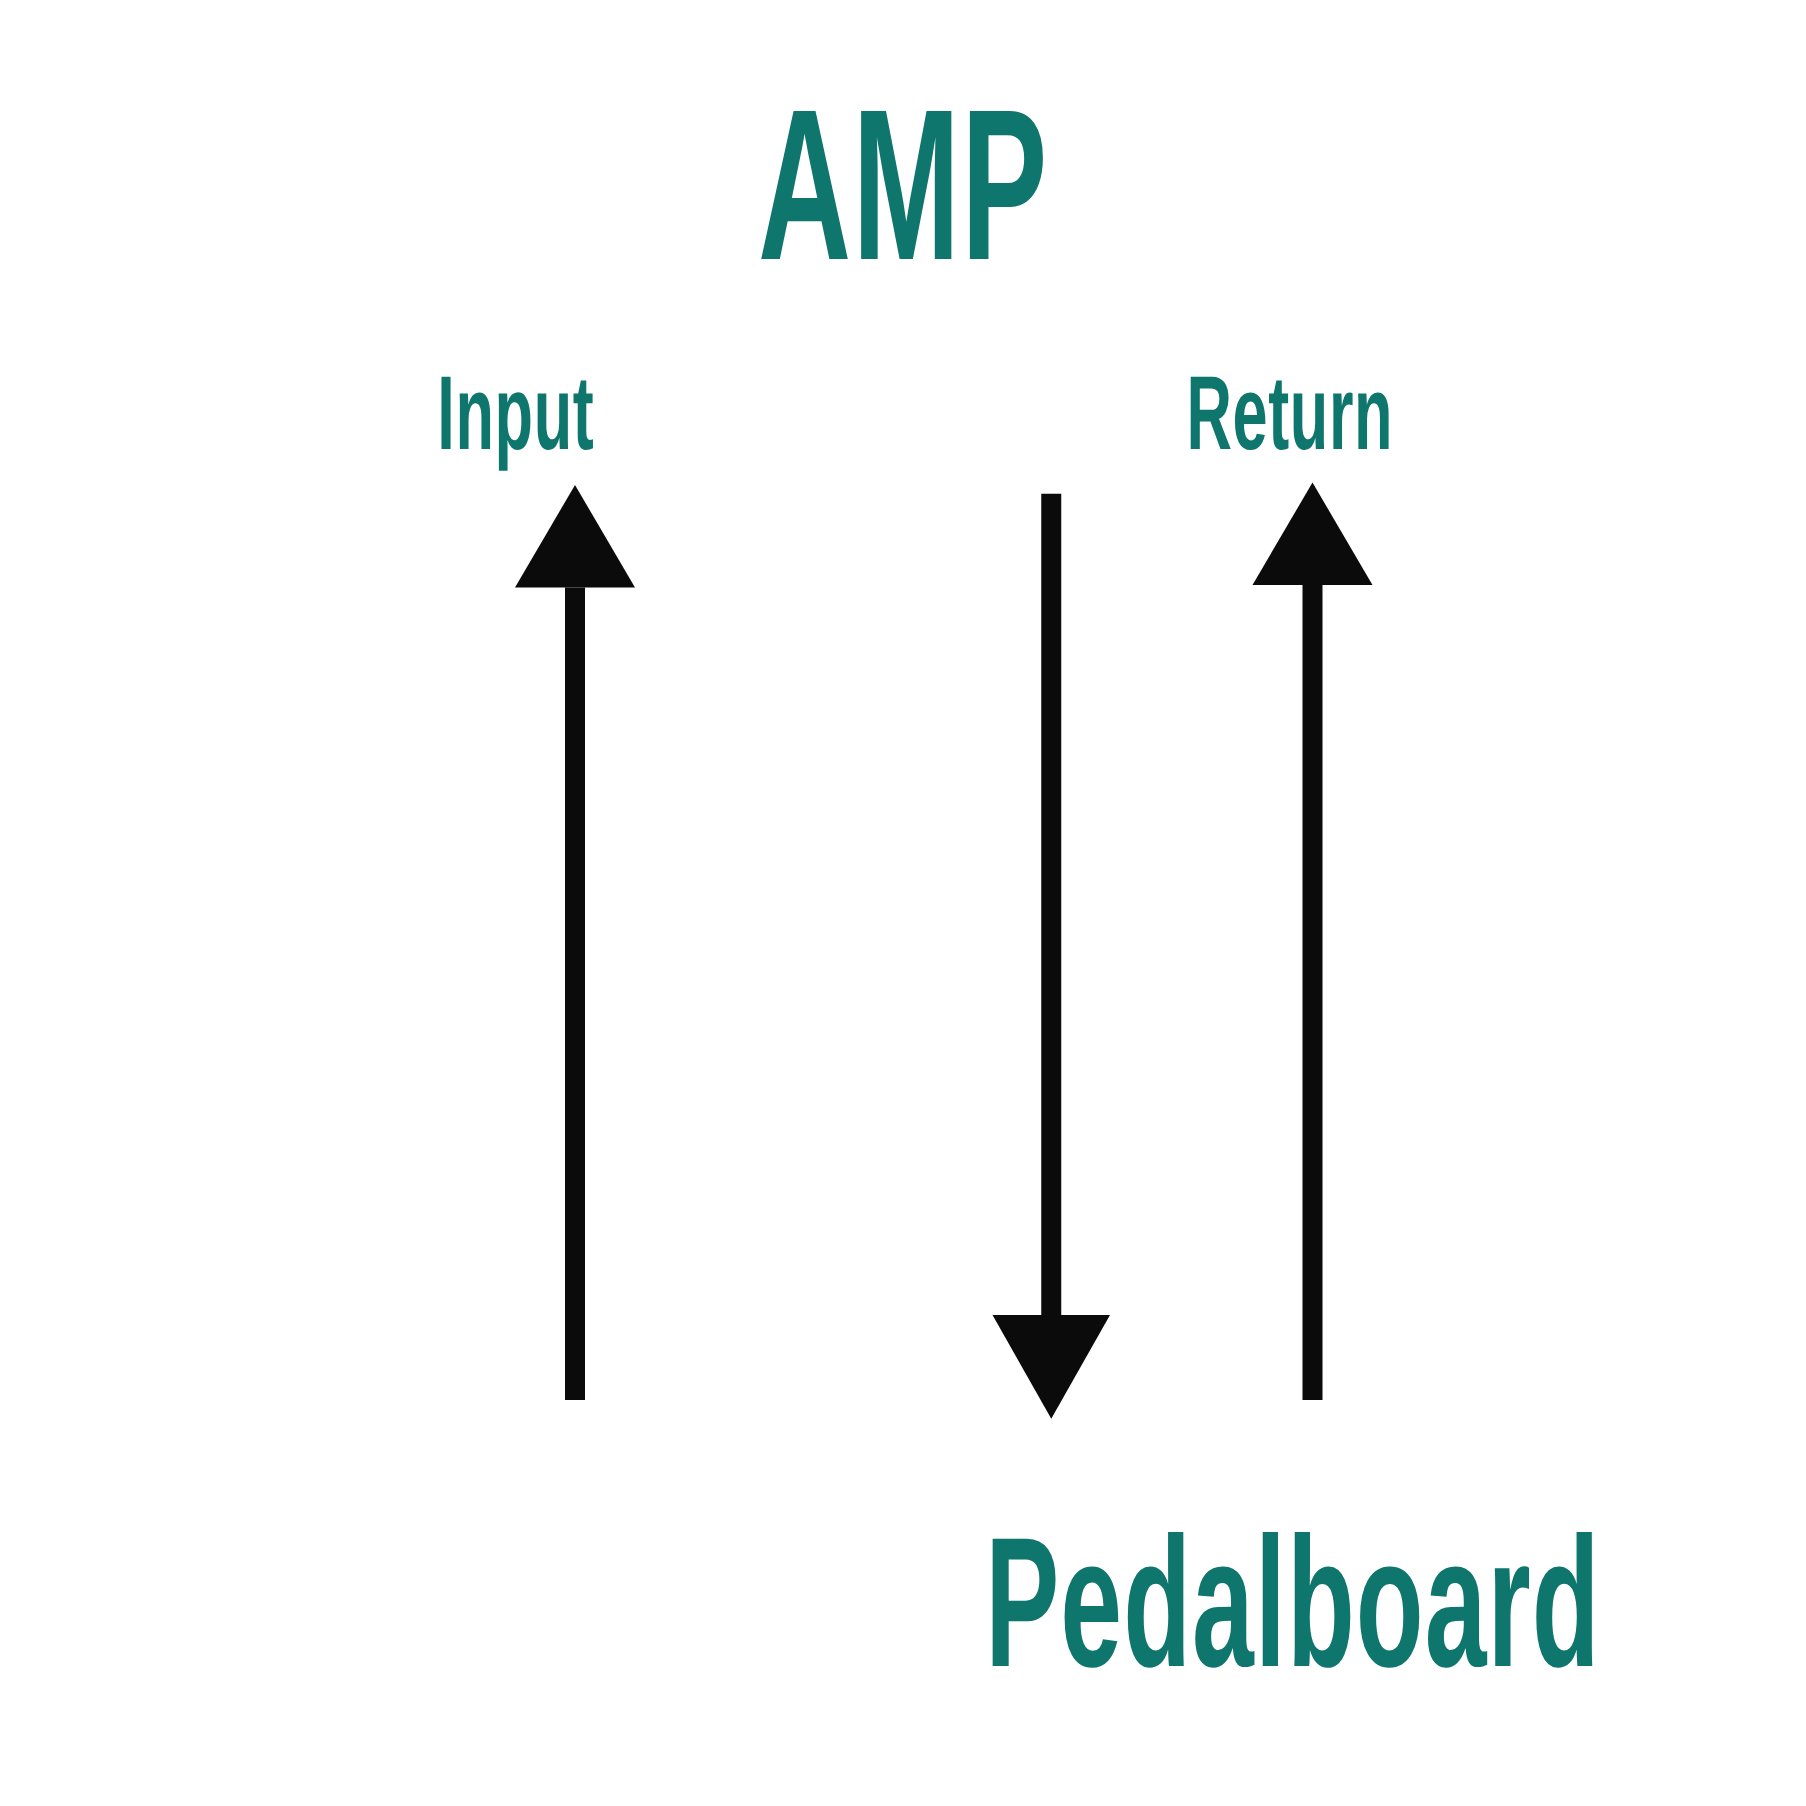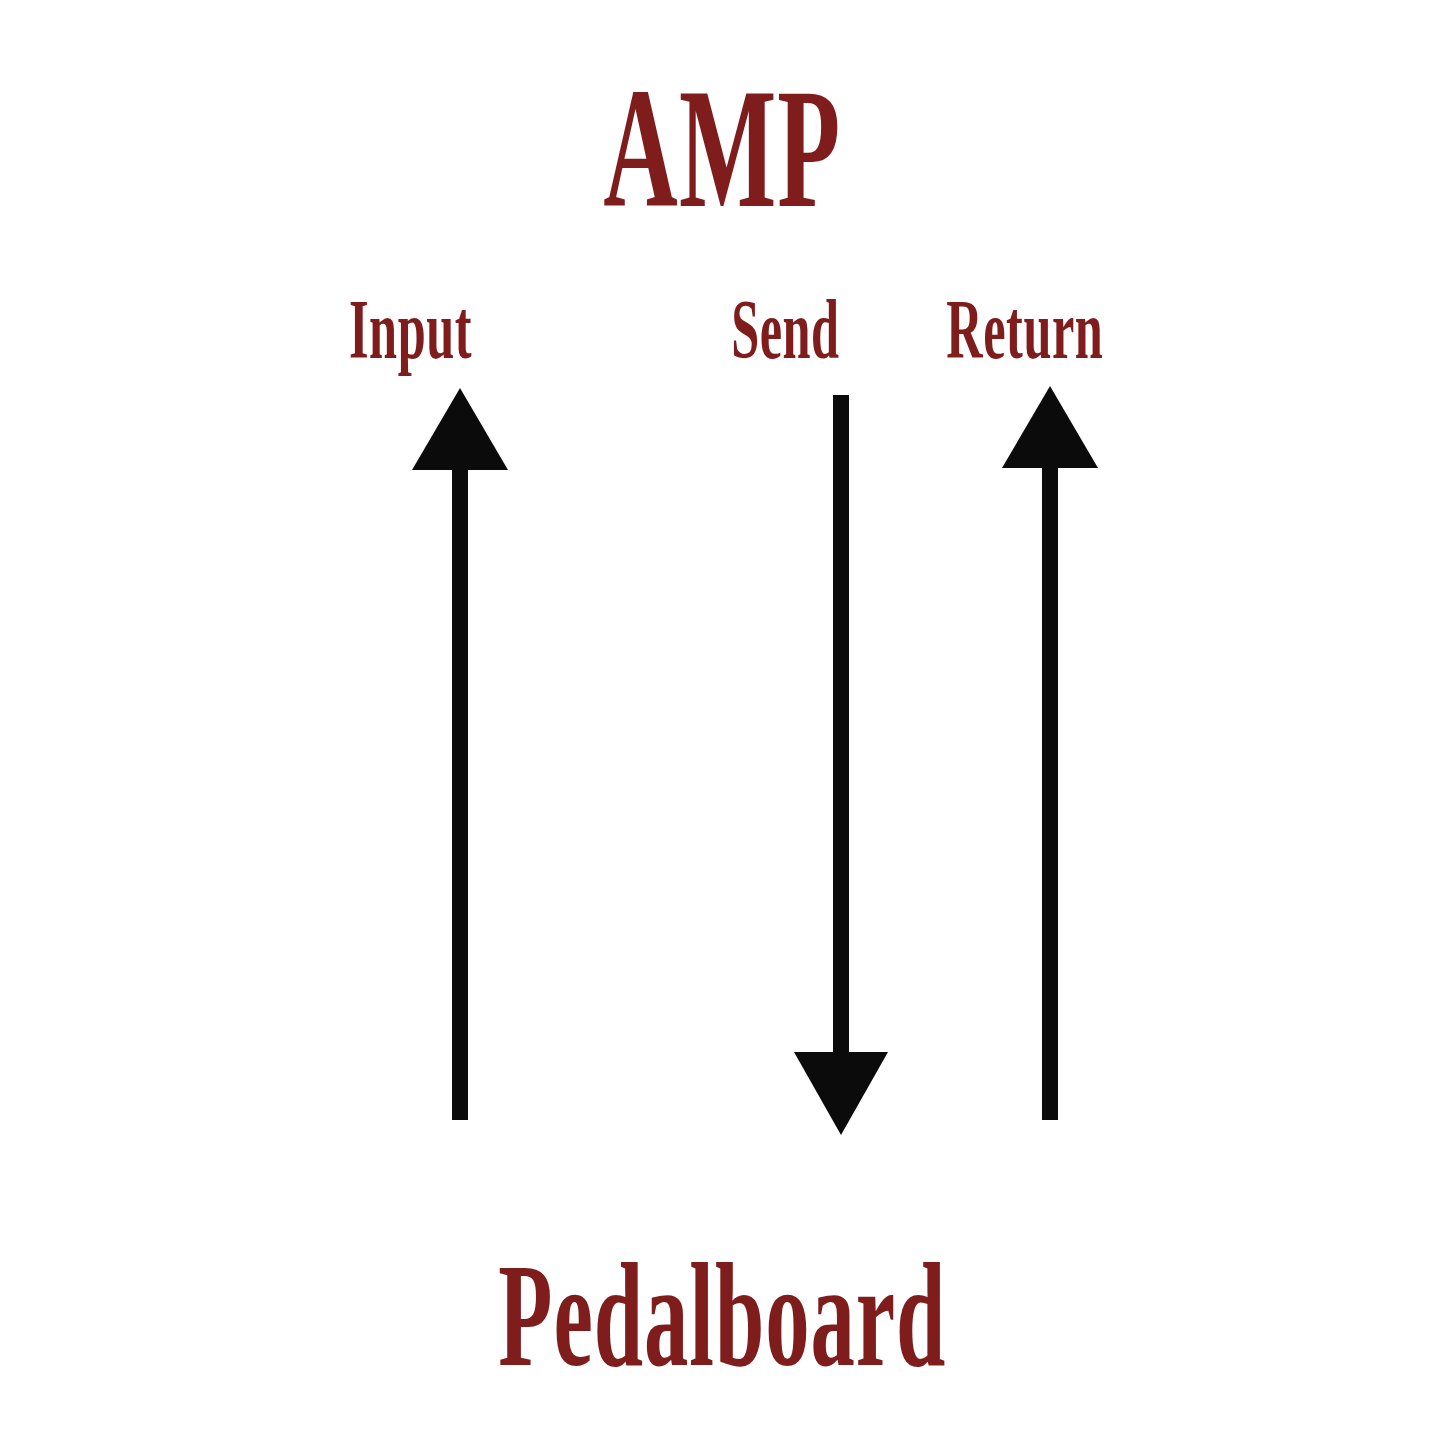--- a/index.html
+++ b/index.html
@@ -6,22 +6,22 @@
     margin: 0;
     padding: 0;
     background: #ffffff;
   }
   .canvas {
     position: relative;
     width: 1445px;
     height: 1445px;
     background: #ffffff;
     overflow: hidden;
-    font-family: Liberation Serif, serif;
-    color: #7f1d1d;
+    font-family: Liberation Sans, sans-serif;
+    color: #0f766e;
   }
   
   .condensed {
     display: inline-block;
     font-weight: 700;
     transform: scaleX(0.60);
     transform-origin: 50% 50%;
     white-space: nowrap;
     letter-spacing: 0.01em;
   }
@@ -31,22 +31,22 @@
     right: 0;
     top: 62px;
     text-align: center;
     font-size: 172px;
     line-height: 1;
   }
   .bottom-label {
     position: absolute;
     left: 0;
     right: 0;
-    top: 1241px;
-    text-align: center;
+    top: 1209px;
+    text-align: right;
     font-size: 148px;
     line-height: 1;
   }
   .jack-label {
     position: absolute;
     top: 288px;
     width: 300px;
     font-size: 84px;
     line-height: 1;
   }
@@ -89,23 +89,20 @@
 <div class="canvas">
 
   <div class="title">
     <span class="condensed">AMP</span>
   </div>
 
   <div class="jack-label label-input">
     <span class="condensed">Input</span>
   </div>
 
-  <div class="jack-label label-send">
-    <span class="condensed">Send</span>
-  </div>
 
   <div class="jack-label label-return">
     <span class="condensed">Return</span>
   </div>
 
   <div class="arrow arrow-input">
     <div class="head-up"></div>
     <div class="shaft"></div>
   </div>
 

